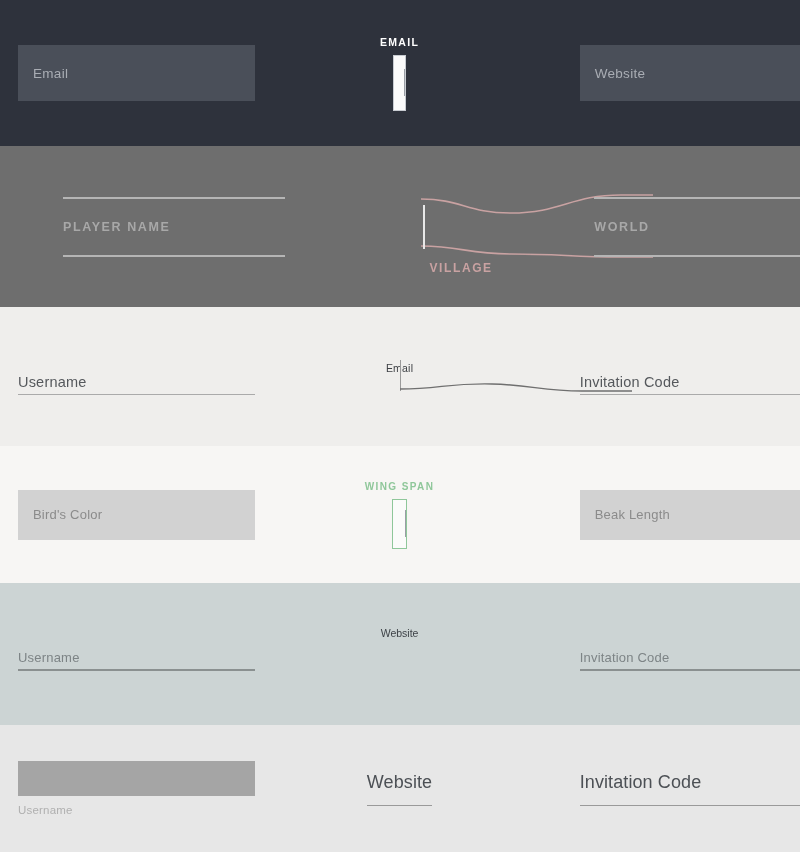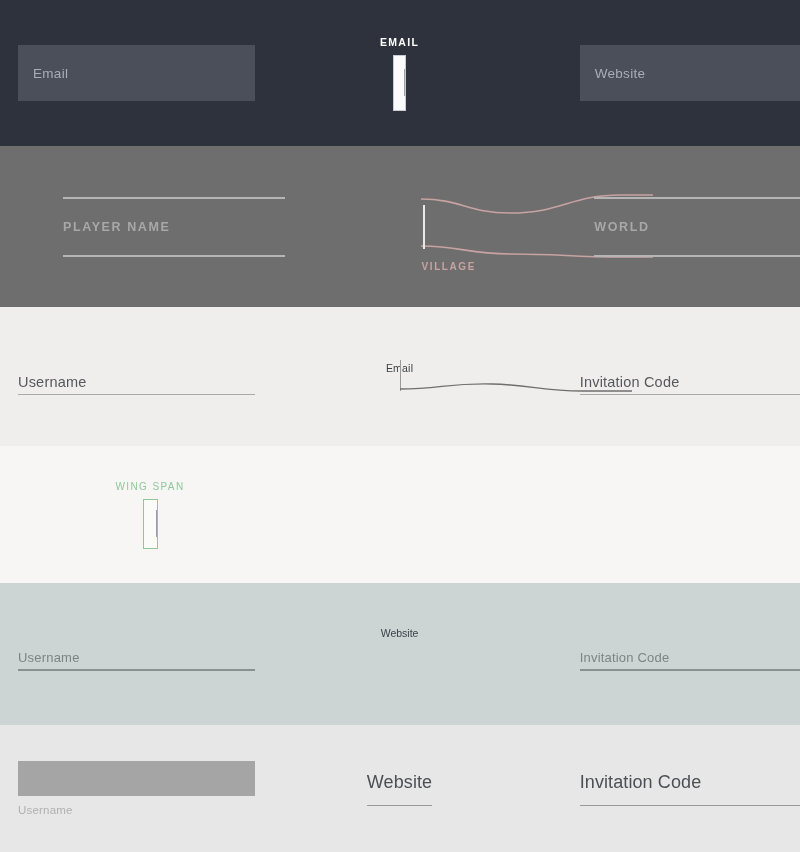--- a/index.html
+++ b/index.html
@@ -74,26 +74,26 @@
     color: #a8a8a8;
     font-size: 12.5px;
     font-weight: bold;
     letter-spacing: 1.6px;
     text-transform: uppercase;
   }
   .wavy-wrap { position: relative; height: 60px; }
   .wavy-wrap svg { position: absolute; left: 0; top: 0; overflow: visible; }
   .lbl-below-rose {
     color: #c9a2a2;
-    font-size: 10px;
+    font-size: 12px;
     font-weight: bold;
     letter-spacing: 1.6px;
     text-transform: uppercase;
     position: absolute;
-    left: 0;
+    left: 8px;
     top: 64px;
   }
   .caret-grey-tall { position:absolute; left:2px; top:8px; width:2px; height:44px; background:#e8e8e8; }
 
   
   #sec-light1 { height: 139px; background: #efeeec; }
   .fld-ul {
     position: relative;
     height: 36px;
     border-bottom: 1px solid #aaaaaa;
@@ -116,21 +116,21 @@
     height: 50px;
     background: #d2d2d2;
     display: flex;
     align-items: center;
     padding-left: 15px;
   }
   .fld-grey-filled .ph { color: #8b8b8b; font-size: 13px; letter-spacing: .2px; }
   .lbl-green {
     color: #8fc79a;
     font-size: 10px;
-    font-weight: normal;
+    font-weight: bold;
     letter-spacing: 1.4px;
     text-transform: uppercase;
     margin-bottom: 7px;
   }
   .fld-green {
     height: 50px;
     background: #fbfbfa;
     border: 1px solid #8fc79a;
     display: flex;
     align-items: center;
@@ -234,26 +234,36 @@
       </div>
     </div>
     <div class="col col-right">
       <div class="fld-ul">
         <span class="ph">Invitation Code</span>
       </div>
     </div>
   </div>
 
   <div class="section" id="sec-light2">
+    <div class="col col-left">
+      <div class="fld-grey-filled">
+        <span class="ph">Bird's Color</span>
+      </div>
+    </div>
     <div class="col col-mid">
       <div class="lbl-green">WING SPAN</div>
       <div class="fld-green">
         <span class="caret"></span>
       </div>
     </div>
+    <div class="col col-right">
+      <div class="fld-grey-filled">
+        <span class="ph">Beak Length</span>
+      </div>
+    </div>
   </div>
 
   <div class="section" id="sec-bluegrey">
     <div class="col col-left">
       <div class="fld-ul-soft">
         <span class="ph">Username</span>
       </div>
     </div>
     <div class="col col-mid">
       <div class="lbl-small-dk2">Website</div>

